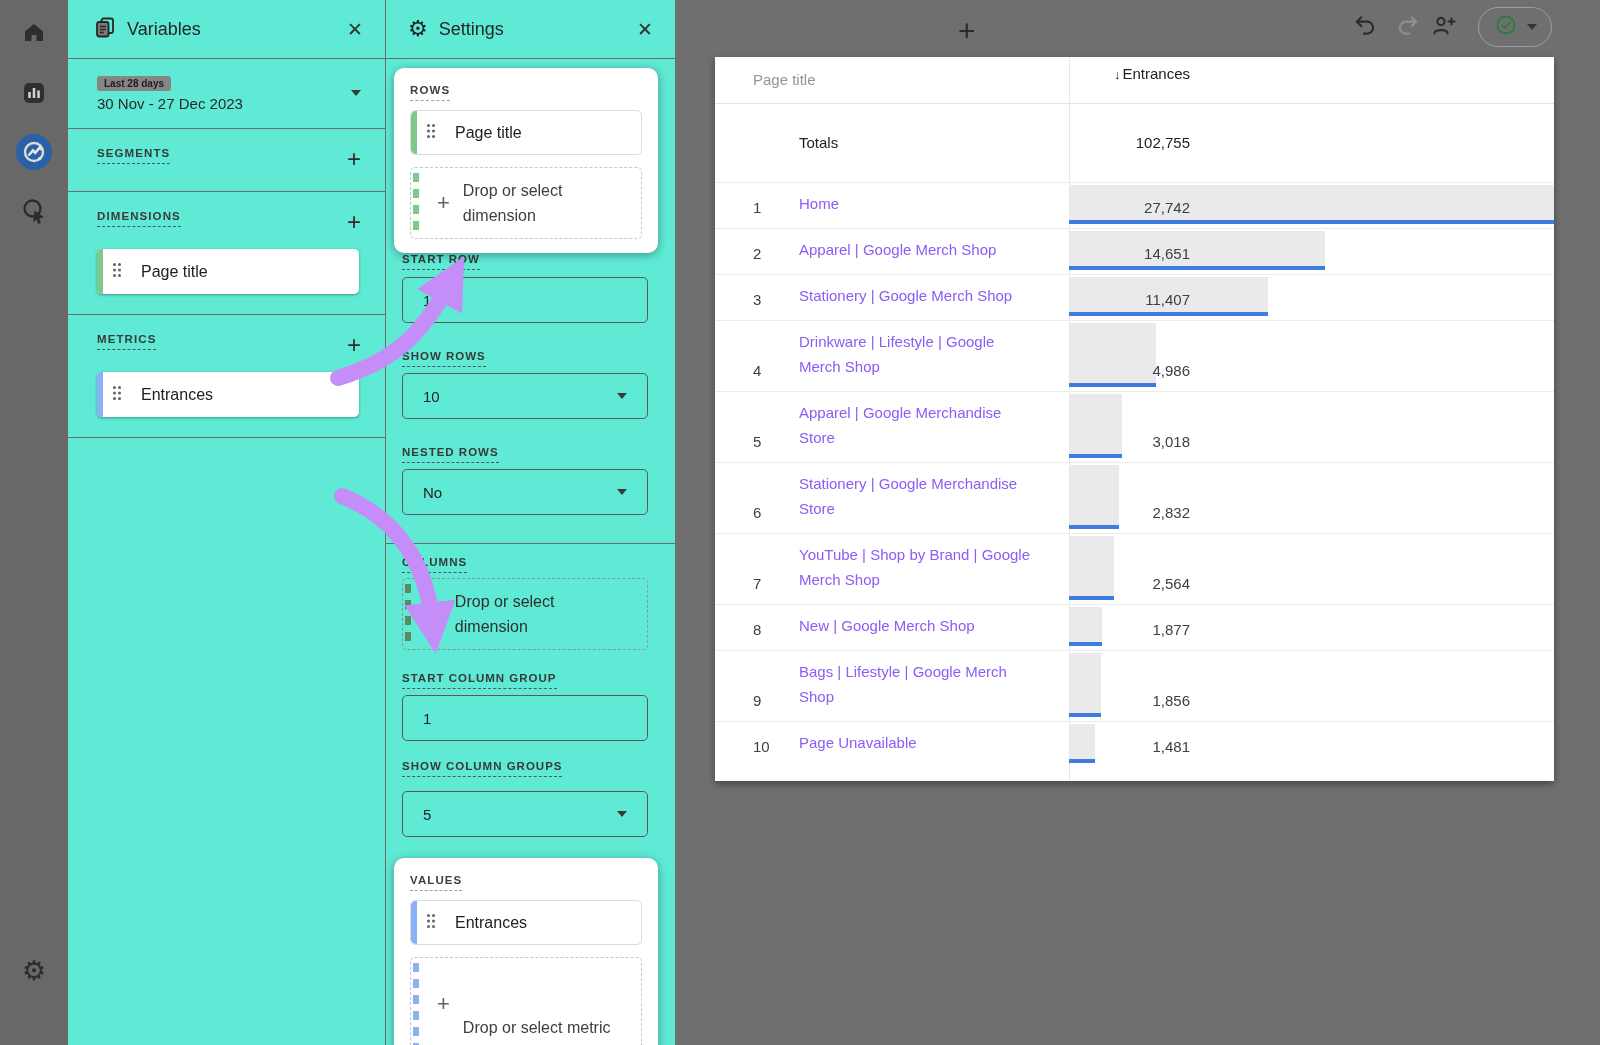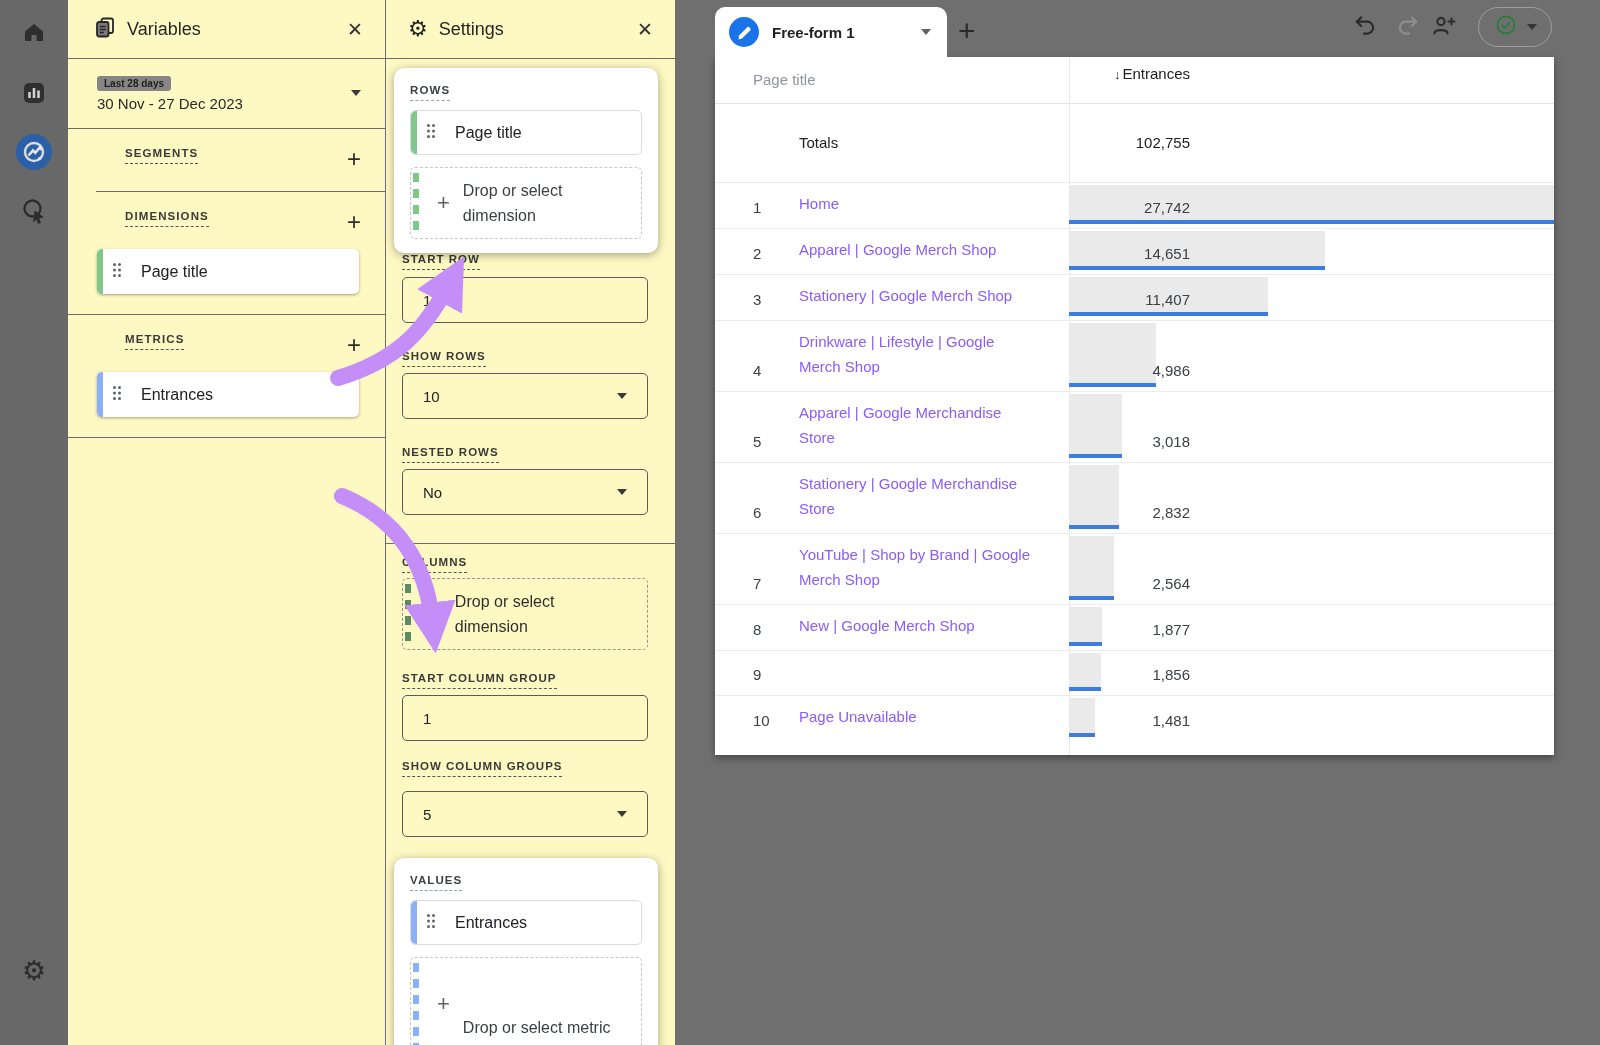--- a/index.html
+++ b/index.html
@@ -4,21 +4,21 @@
 <style>
   html,body{margin:0;padding:0;background:#444;}
   .screen{position:relative;width:1600px;height:1045px;overflow:hidden;background:#6f6f6f;
           font-family:"Liberation Sans","DejaVu Sans",sans-serif;-webkit-font-smoothing:antialiased;}
   
   .rail{position:absolute;left:0;top:0;width:68px;height:100%;background:#686868;border-right:1px solid #616161;z-index:5;}
   .rail-ic{position:absolute;left:50%;transform:translateX(-50%);display:flex;align-items:center;justify-content:center;}
   .explore-bubble{width:36px;height:36px;border-radius:50%;background:#2a60a8;display:flex;align-items:center;justify-content:center;}
   .gear-glyph{font-family:"DejaVu Sans",sans-serif;font-size:27px;color:#2c2c2c;line-height:1;}
   
-  .panel{position:absolute;top:0;height:100%;background:#fef9c3;box-sizing:border-box;z-index:6;}
+  .panel{position:absolute;top:0;height:100%;background:#5eead4;box-sizing:border-box;z-index:6;}
   .p-head{height:58px;display:flex;align-items:center;border-bottom:1px solid #6c6c6c;padding:0 22px 0 26px;gap:11px;}
   .p-title{font-size:18px;color:#262626;}
   .x-close{margin-left:auto;font-size:19px;color:#333;cursor:pointer;}
   .sec-label{display:inline-block;font-size:11.5px;font-weight:600;letter-spacing:1.1px;color:#3a3a3a;
              border-bottom:1px dashed #565656;padding-bottom:4px;}
   .plus{font-size:24px;font-weight:300;color:#2c2c2c;line-height:1;}
   .chip{position:relative;background:#fff;border-radius:5px;height:45px;display:flex;align-items:center;
         padding-left:44px;font-size:16px;color:#202124;box-shadow:0 1px 3px rgba(0,0,0,.35);box-sizing:border-box;}
   .chip.in-card{box-shadow:none;border:1px solid #dadce0;}
   .chip-bar{position:absolute;left:0;top:0;bottom:0;width:6px;border-radius:5px 0 0 5px;}
@@ -27,21 +27,21 @@
   .drag-dots{position:absolute;left:15px;top:50%;transform:translateY(-50%);}
   .caret-down{width:0;height:0;border-left:5px solid transparent;border-right:5px solid transparent;border-top:6px solid #3a3a3a;}
   
   .vars{left:68px;width:317px;}
   .v-sec{border-bottom:1px solid #6c6c6c;padding:18px 24px 20px 29px;}
   .exp-label{font-size:11.5px;font-weight:600;letter-spacing:1px;color:#3e3e3e;}
   .exp-name{font-size:15px;color:#232323;margin-top:8px;}
   .date-sec{display:flex;align-items:center;padding:14px 24px 16px 29px;}
   .date-chip{display:inline-block;background:#868686;border-radius:3px;padding:2px 7px;font-size:10px;font-weight:700;color:#1e1e1e;}
   .date-range{font-size:15px;color:#2a2a2a;margin-top:4px;}
-  .sec-row{display:flex;align-items:flex-start;margin-left:28px;}
+  .sec-row{display:flex;align-items:flex-start;}
   .sec-row .plus{margin-left:auto;}
   .v-chip-wrap{margin-top:15px;margin-right:2px;}
   
   .settings{left:385px;width:290px;border-left:1px solid #6c6c6c;}
   .spot{position:absolute;left:8px;width:264px;background:#fff;border-radius:10px;box-shadow:0 2px 10px rgba(0,0,0,.35);
         padding:12px 16px 14px;box-sizing:border-box;z-index:8;}
   .spot .sec-label{color:#3c4043;border-bottom-color:#9aa0a6;}
   .spot .chip{margin-top:9px;}
   .dropzone{position:relative;border:1px dashed #c4c7cb;border-radius:5px;display:flex;align-items:center;gap:13px;
             padding:10px 10px 10px 26px;color:#3c4043;font-size:16px;margin-top:12px;box-sizing:border-box;}
@@ -291,29 +291,20 @@
         <span>Entrances</span>
       </div>
       <div class="dropzone">
         <span class="dz-bar blue"></span>
         <span class="dz-plus">+</span>
         <span class="dz-text one-line">Drop or select metric</span>
       </div>
     </div>
   </section>
 
-  <div class="tab">
-    <span class="tab-pencil">
-      <svg width="18" height="18" viewBox="0 0 18 18">
-          <path d="M4 12.6 L12.3 4.3 a1.3 1.3 0 0 1 1.8 0 l1.2 1.2 a1.3 1.3 0 0 1 0 1.8 L7 15.6 L3.6 16.4 Z" fill="#fff"></path>
-        </svg>
-    </span>
-    <span class="tab-label">Free-form 1</span>
-    <span class="caret-down"></span>
-  </div>
   <span class="add-tab">+</span>
 
   <span class="tb-ic" style="left:1352px;top:13px">
     <svg width="26" height="26" viewBox="0 0 24 24" fill="none" stroke="#2c2c2c" stroke-width="2" stroke-linecap="round" stroke-linejoin="round">
       <path d="M8.5 4 L4.5 8 L8.5 12"></path>
         <path d="M4.5 8 H14 a5.5 5.5 0 0 1 0 11 H11"></path>
       </svg>
   </span>
   <span class="tb-ic" style="left:1395px;top:13px">
     <svg width="26" height="26" viewBox="0 0 24 24" fill="none" stroke="#8f8f8f" stroke-width="2" stroke-linecap="round" stroke-linejoin="round">
@@ -410,20 +401,21 @@
       <div class="databar-line" style="width: 33px;"></div>
       <div class="rank">8</div>
       <div class="rtitle">New | Google Merch Shop</div>
       <div class="rval">1,877</div>
     </div>
 
     <div class="trow">
       <div class="databar" style="width: 32px;"></div>
       <div class="databar-line" style="width: 32px;"></div>
       <div class="rank">9</div>
+      <div class="rtitle">Bags | Lifestyle | Google Merch Shop</div>
       <div class="rval">1,856</div>
     </div>
 
     <div class="trow">
       <div class="databar" style="width: 26px;"></div>
       <div class="databar-line" style="width: 26px;"></div>
       <div class="rank">10</div>
       <div class="rtitle">Page Unavailable</div>
       <div class="rval">1,481</div>
     </div>

